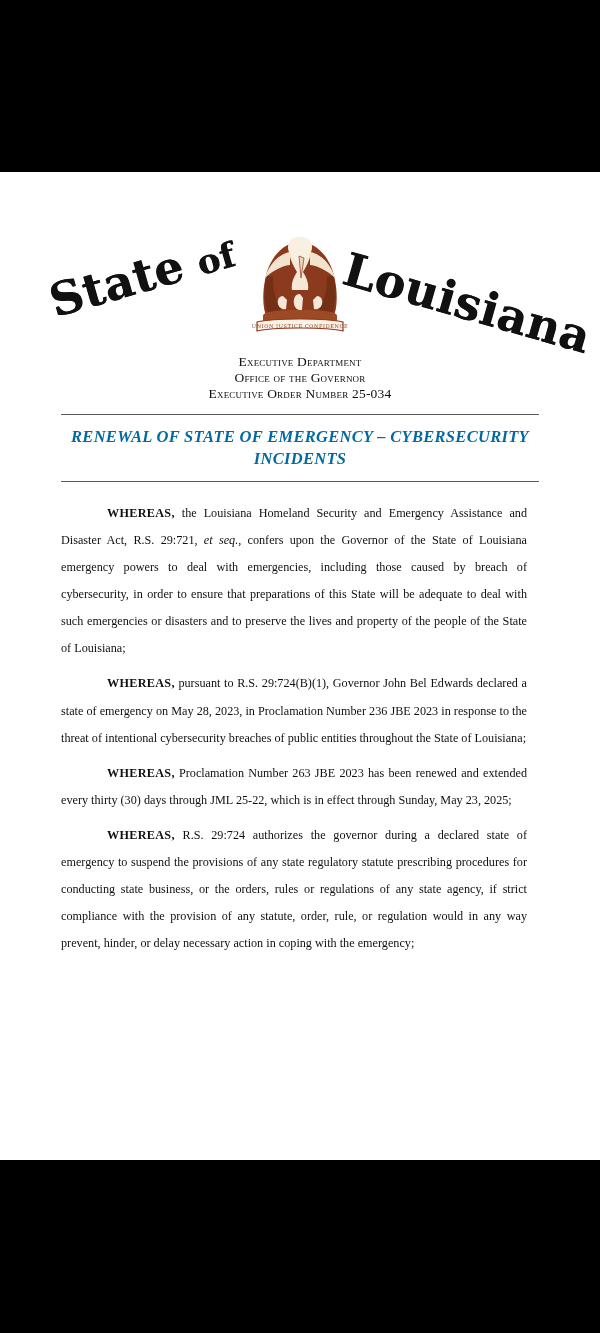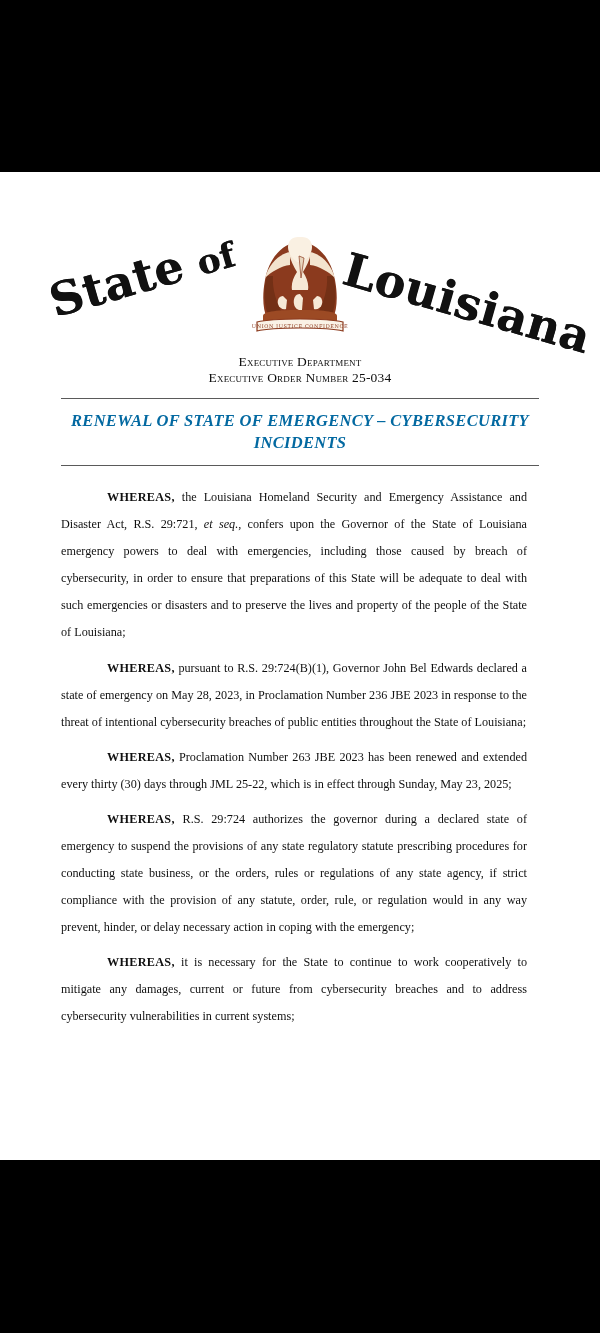--- a/index.html
+++ b/index.html
@@ -189,37 +189,37 @@
 
         <path d="M20 84 C20 80 30 78 57 78 C84 78 94 80 94 84 L94 90 C94 93 84 95 57 95 C30 95 20 93 20 90 Z" fill="#9C4A24"></path>
 
         <path d="M14 90 C30 86 84 86 100 90 L100 99 C84 95 30 95 14 99 Z" fill="#FAF2E6" stroke="#8B3A1E" stroke-width="1.2"></path>
         <text x="57" y="96" font-family="'DejaVu Serif', serif" font-size="5" fill="#8B3A1E" text-anchor="middle" letter-spacing="0.6">UNION JUSTICE CONFIDENCE</text>
       </svg>
     </div>
 
     <div class="dept-block">
       <div class="dept-line">Executive Department</div>
+      <div class="dept-line">Office of the Governor</div>
       <div class="dept-line">Executive Order Number 25-034</div>
     </div>
 
     <div class="rule top-rule"></div>
 
     <div class="doc-title">RENEWAL OF STATE OF EMERGENCY – CYBERSECURITY INCIDENTS</div>
 
     <div class="rule bottom-rule"></div>
 
     <div class="body-copy">
 
       <p class="para"><b>WHEREAS,</b><span> the Louisiana Homeland Security and Emergency Assistance and Disaster Act, R.S. 29:721, </span><i>et seq.</i><span>, confers upon the Governor of the State of Louisiana emergency powers to deal with emergencies, including those caused by breach of cybersecurity, in order to ensure that preparations of this State will be adequate to deal with such emergencies or disasters and to preserve the lives and property of the people of the State of Louisiana;</span></p>
 
       <p class="para"><b>WHEREAS,</b><span> pursuant to R.S. 29:724(B)(1), Governor John Bel Edwards declared a state of emergency on May 28, 2023, in Proclamation Number 236 JBE 2023 in response to the threat of intentional cybersecurity breaches of public entities throughout the State of Louisiana;</span></p>
 
       <p class="para"><b>WHEREAS,</b><span>  Proclamation Number 263 JBE 2023 has been renewed and extended every thirty (30) days through JML 25-22, which is in effect through Sunday, May 23, 2025;</span></p>
 
 
       <p class="para"><b>WHEREAS,</b><span> R.S. 29:724 authorizes the governor during a declared state of emergency to suspend the provisions of any state regulatory statute prescribing procedures for conducting state business, or the orders, rules or regulations of any state agency, if strict compliance with the provision of any statute, order, rule, or regulation would in any way prevent, hinder, or delay necessary action in coping with the emergency;</span></p>
 
-      <p class="para"><b>WHEREAS,</b><span> it is necessary for the State to continue to work cooperatively to mitigate any damages, current or future from cybersecurity breaches and to address cybersecurity vulnerabilities in current systems;</span></p>
 
     </div>
   </div>
 </div>
 
 </body></html>

